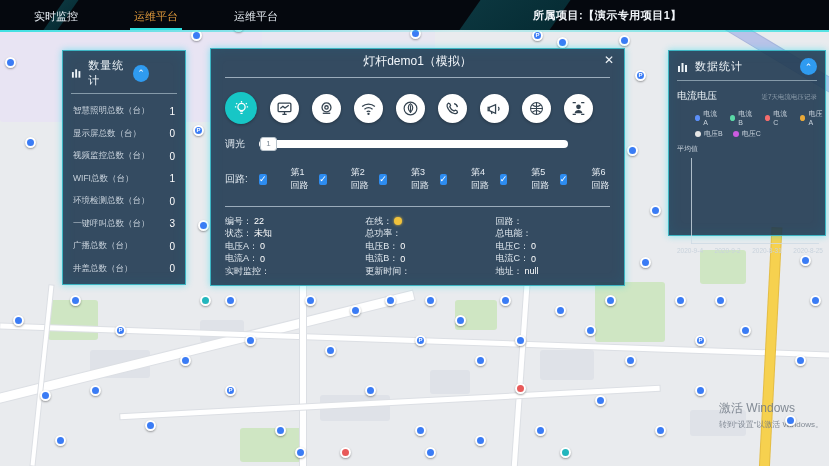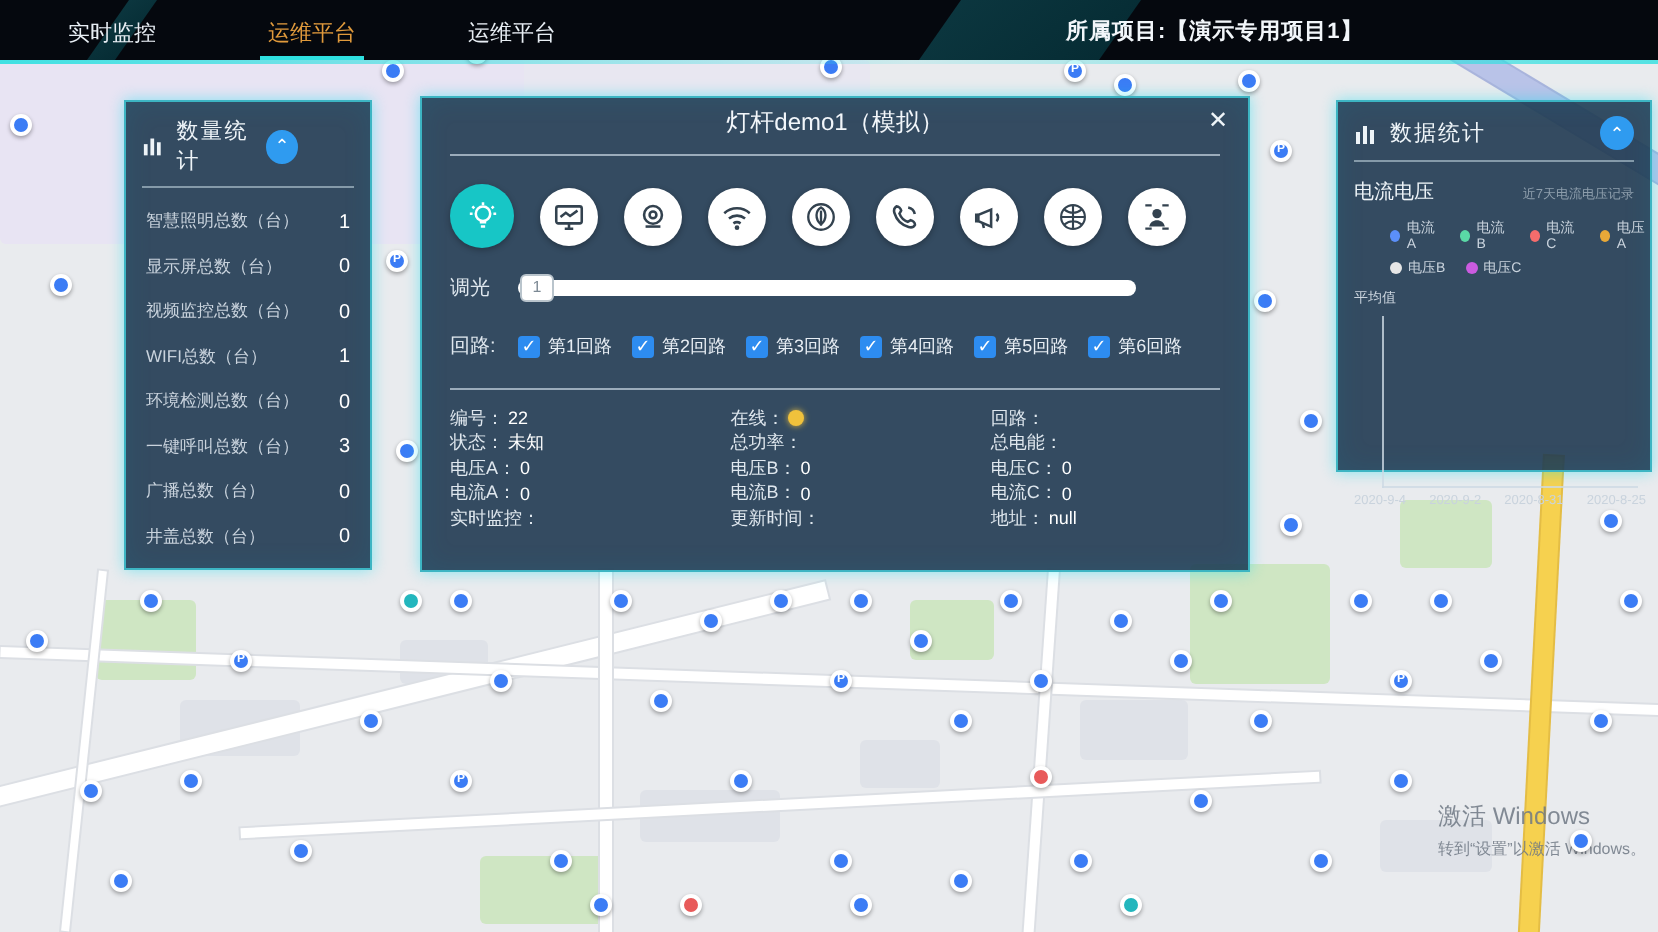--- a/index.html
+++ b/index.html
@@ -68,21 +68,21 @@
   .slider-row { margin-top:13px; }
   .slider-track { position:relative; flex:1; height:8px; background:#ffffff; border-radius:4px; margin-right:42px; }
   .slider-handle { position:absolute; left:1px; top:-3px; width:17px; height:14px; background:#fff;
                    border:1px solid #b9c4cc; border-radius:3px; cursor:pointer;
                    color:#7c8994; font-size:8px; text-align:center; line-height:12px; }
   .circuit-row { margin-top:15px; }
   .checks { display:flex; gap:10px; align-items:center; }
   .check { display:flex; align-items:center; gap:4px; cursor:pointer; }
   .checkbox { width:11px; height:11px; background:#2d8cf0; border-radius:2px; color:#fff; font-size:9px;
               line-height:11px; text-align:center; }
-  .check-label { color:#e8eef4; font-size:9px; }
+  .check-label { color:#e8eef4; font-size:9px;margin-left:20px; }
   .btn-row { margin-top:15px; }
   .btns { display:flex; gap:14px; }
   .gbtn { background:#5cb85c; color:#fff; font-size:9.5px; border:none; border-radius:3px;
           padding:5px 13px; cursor:pointer; }
   .info-divider { height:1px; background:rgba(210,225,235,.65); margin:14px 14px 0; }
   .info-cols { display:flex; padding:8px 20px 0 8px; }
   .info-col { width:33.3%; padding-left:6px; }
   .info-col.c2 { padding-left:18px; }
   .info-col.c3 { padding-left:20px; }
   .info-item { display:flex; align-items:center; height:12.5px; }

